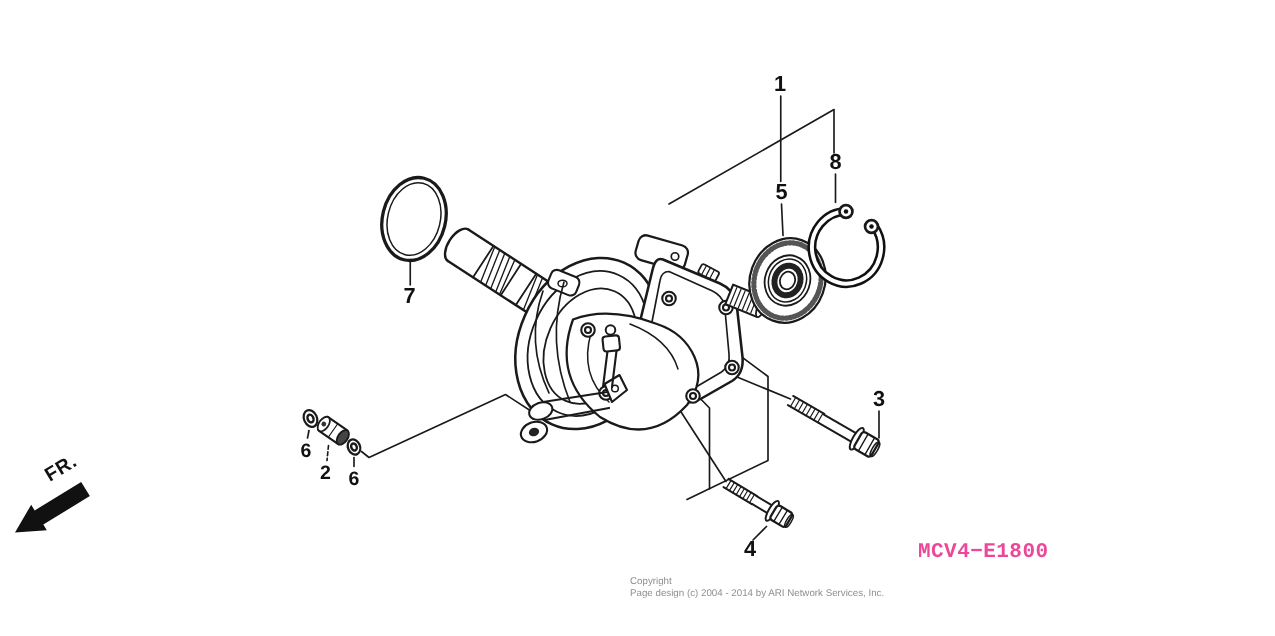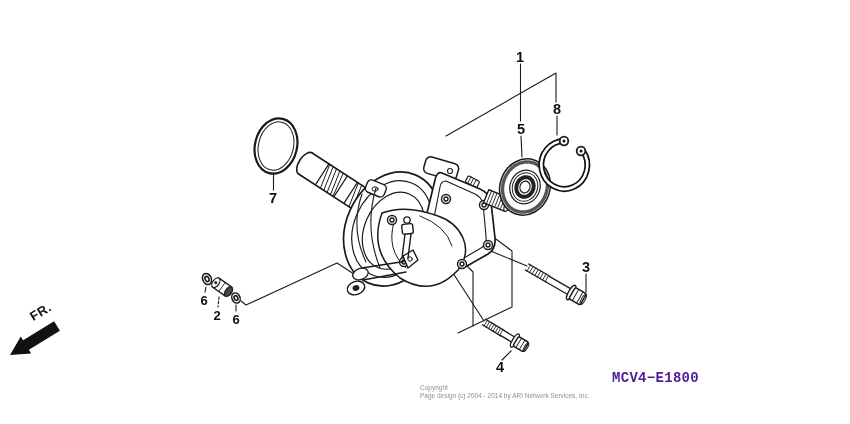--- a/index.html
+++ b/index.html
@@ -8,23 +8,23 @@
     font-family:"Liberation Sans",sans-serif;overflow:hidden;
   }
   .stage svg{position:absolute;left:0;top:0;}
   .callout{
     position:absolute;transform:translate(-50%,-50%);
     font-weight:bold;font-size:14.5px;color:#111;line-height:1;
     user-select:none;
   }
   .callout.small{font-size:13px;}
   .part-code{
-    position:absolute;left:612px;top:370px;
+    position:absolute;left:612px;top:360px;
     font-family:"Liberation Mono",monospace;font-weight:bold;
-    font-size:14px;letter-spacing:.3px;color:#4c1d95;text-align:center;
+    font-size:14px;letter-spacing:.3px;color:#ec4899;text-align:center;
   }
   .fr-label{
     position:absolute;left:27px;top:311px;
     font-weight:bold;font-size:13px;color:#111;
     transform:rotate(-31deg);transform-origin:left top;letter-spacing:.5px;
   }
   .footer{
     position:absolute;left:420px;top:384px;width:0;
     color:#8f8f8f;font-size:6.5px;line-height:7.5px;text-align:center;
   }

